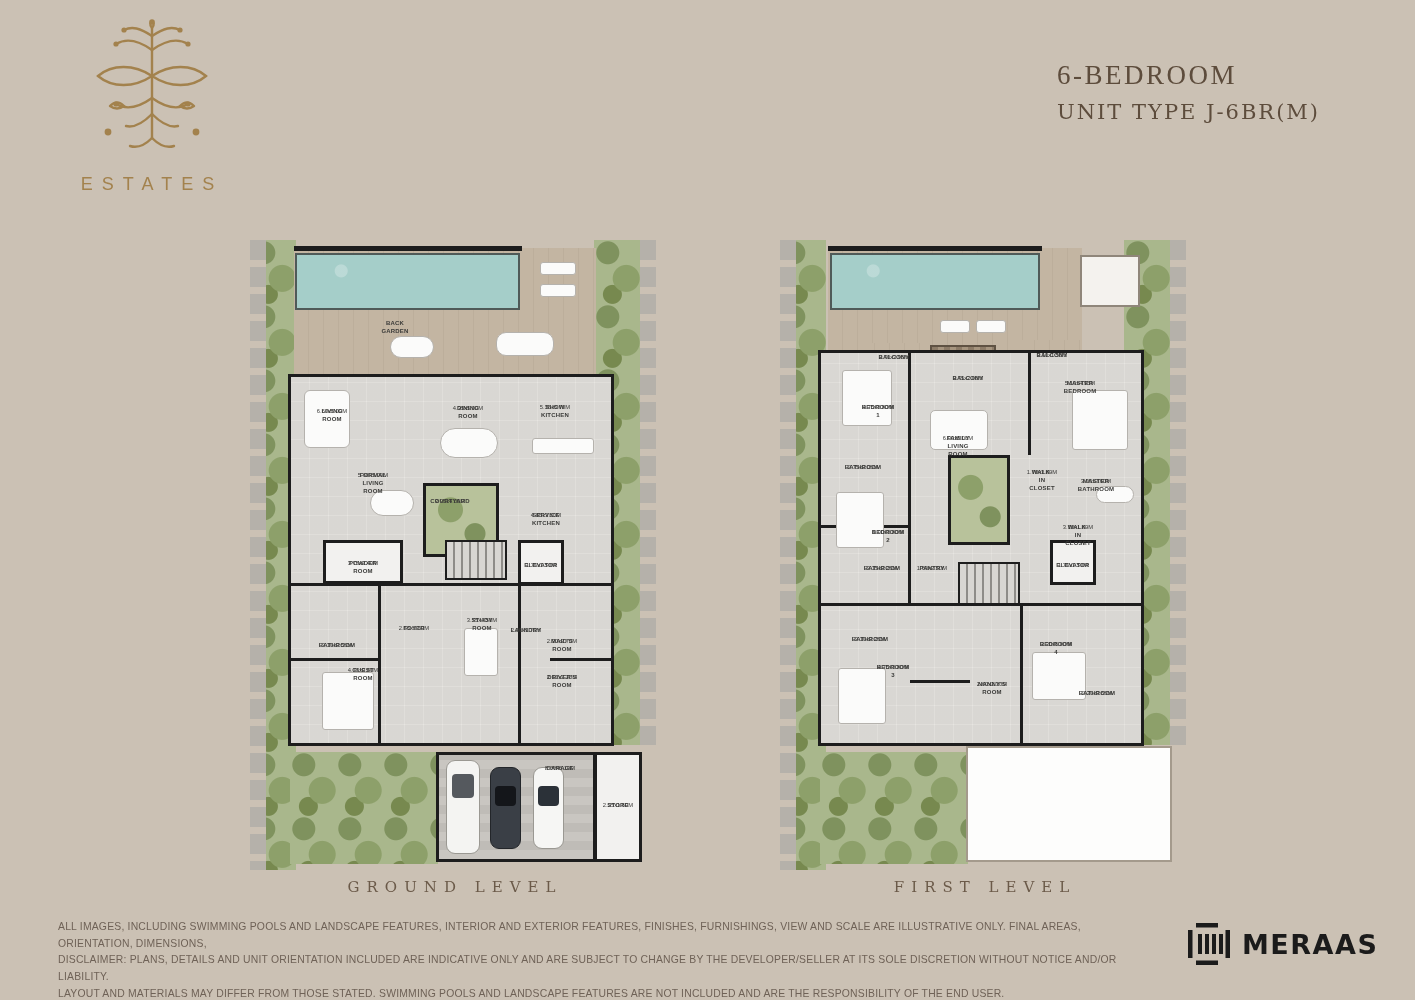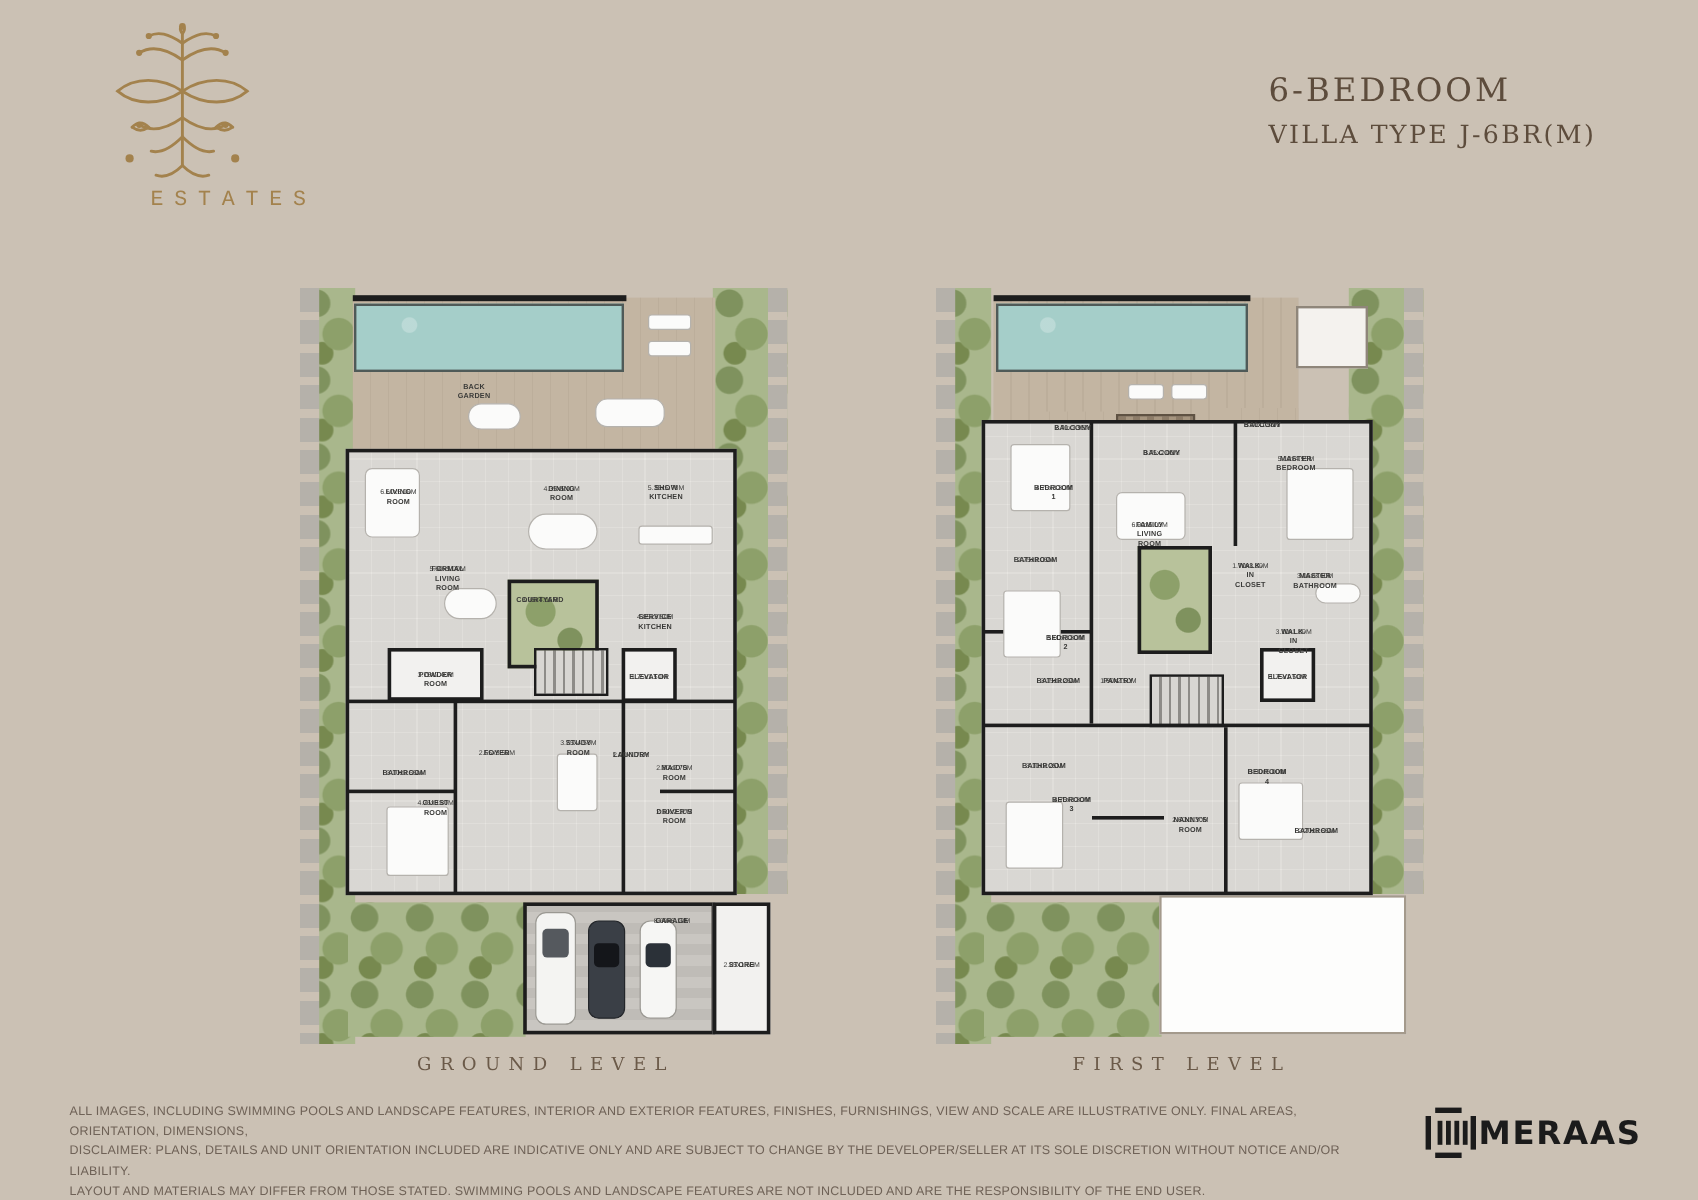--- a/index.html
+++ b/index.html
@@ -3,25 +3,25 @@
 <meta charset="utf-8">
 <style>
   html,body{margin:0;padding:0;}
   body{width:1415px;height:1000px;overflow:hidden;background:#cbc1b4;font-family:"Liberation Sans",sans-serif;position:relative;}
   .page{position:absolute;inset:0;background:#cbc1b4;}
 
   
   .brand{position:absolute;left:40px;top:14px;width:224px;text-align:center;color:#a3824d;}
   .brand .emblem{display:block;margin:0 auto;}
   .brand .line1{display:block;margin-top:10px;font-family:"DejaVu Serif","Liberation Serif",serif;font-size:29px;letter-spacing:4px;color:#a3824d;}
-  .brand .line2{display:block;margin-top:3px;font-family:Liberation Mono, monospace;font-size:18px;letter-spacing:9px;color:#a3824d;text-align:right;}
+  .brand .line2{display:block;margin-top:20px;font-family:Liberation Sans, sans-serif;font-size:18px;letter-spacing:9px;color:#a3824d;}
 
   
   .header{position:absolute;left:1057px;top:60px;width:330px;color:#5d4c3c;font-family:"DejaVu Serif","Liberation Serif",serif;}
-  .header .t1{font-size:27px;letter-spacing:2.5px;}
+  .header .t1{font-size:27px;letter-spacing:2.5px;font-family:Liberation Serif, serif;}
   .header .t2{font-size:21px;letter-spacing:2px;margin-top:9px;}
   .header .t3{font-size:17px;letter-spacing:1.8px;margin-top:34px;}
   .header .t4{font-size:17px;letter-spacing:1.2px;margin-top:9px;}
 
   
   .plan{position:absolute;width:410px;height:630px;}
   .plan *{position:absolute;box-sizing:border-box;}
   .greenstrip{background:
       radial-gradient(circle at 30% 20%, #7f925e 0 11px, rgba(0,0,0,0) 12px),
       radial-gradient(circle at 70% 60%, #8da06a 0 13px, rgba(0,0,0,0) 14px),
@@ -52,21 +52,21 @@
   .trellis{background:repeating-linear-gradient(90deg,#8d7c68 0 6px,#a6957f 6px 12px);border:2px solid #5f5243;z-index:4;}
   .canopy{background:#f4f2ee;border:2px solid #8f867a;z-index:4;}
 
   .room-label{position:absolute;transform:translate(-50%,-50%);display:flex;flex-direction:column;align-items:center;text-align:center;line-height:1.3;color:#3a3a38;max-width:64px;z-index:30;}
   .room-label .rn{font-size:6px;font-weight:bold;letter-spacing:.2px;}
   .room-label .rd{font-size:5.8px;}
 
   
   .caption{position:absolute;width:410px;text-align:center;font-family:"DejaVu Serif","Liberation Serif",serif;font-size:15px;letter-spacing:7px;color:#6b5a49;}
   .disclaimer{position:absolute;left:58px;top:919px;width:1090px;font-size:10.4px;line-height:1.6;color:#6f6257;letter-spacing:.2px;}
-  .meraas{position:absolute;left:1186px;top:921px;display:flex;align-items:center;color:#1b1b1b;}
+  .meraas{position:absolute;left:1186px;top:921px;display:flex;align-items:center;gap:10px;color:#1b1b1b;}
   .meraas .mtext{font-family:"DejaVu Sans","Liberation Sans",sans-serif;font-weight:bold;font-size:27px;letter-spacing:1.5px;}
 </style>
 </head>
 <body>
 
 <div class="page">
 
   <div class="brand">
     <svg class="emblem" width="150" height="140" viewBox="0 0 140 140">
       <g stroke="#a3824d" stroke-width="2.4" fill="none" stroke-linecap="round">
@@ -97,21 +97,21 @@
         <circle cx="26" cy="118" r="3.4"></circle>
           <circle cx="114" cy="118" r="3.4"></circle>
         <circle cx="70" cy="8" r="2.8"></circle>
       </g>
     </svg>
     <span class="line2">ESTATES</span>
   </div>
 
   <div class="header">
     <div class="t1">6-BEDROOM</div>
-    <div class="t2">VILLA TYPE J-6BR(M)</div>
+    <div class="t2">UNIT TYPE J-6BR(M)</div>
   </div>
 
   <div class="plan" style="left:250px;top:240px;">
     <div class="greenstrip" style="left:0;top:0;width:46px;height:630px;"></div>
     <div class="tiles" style="left:0;top:0;width:16px;height:630px;"></div>
     <div class="greenstrip" style="left:344px;top:0;width:62px;height:505px;"></div>
     <div class="tiles" style="left:390px;top:0;width:16px;height:505px;"></div>
 
     <div class="deck" style="left:44px;top:8px;width:302px;height:128px;"></div>
     <div class="wall" style="left:44px;top:6px;width:228px;height:5px;"></div>

